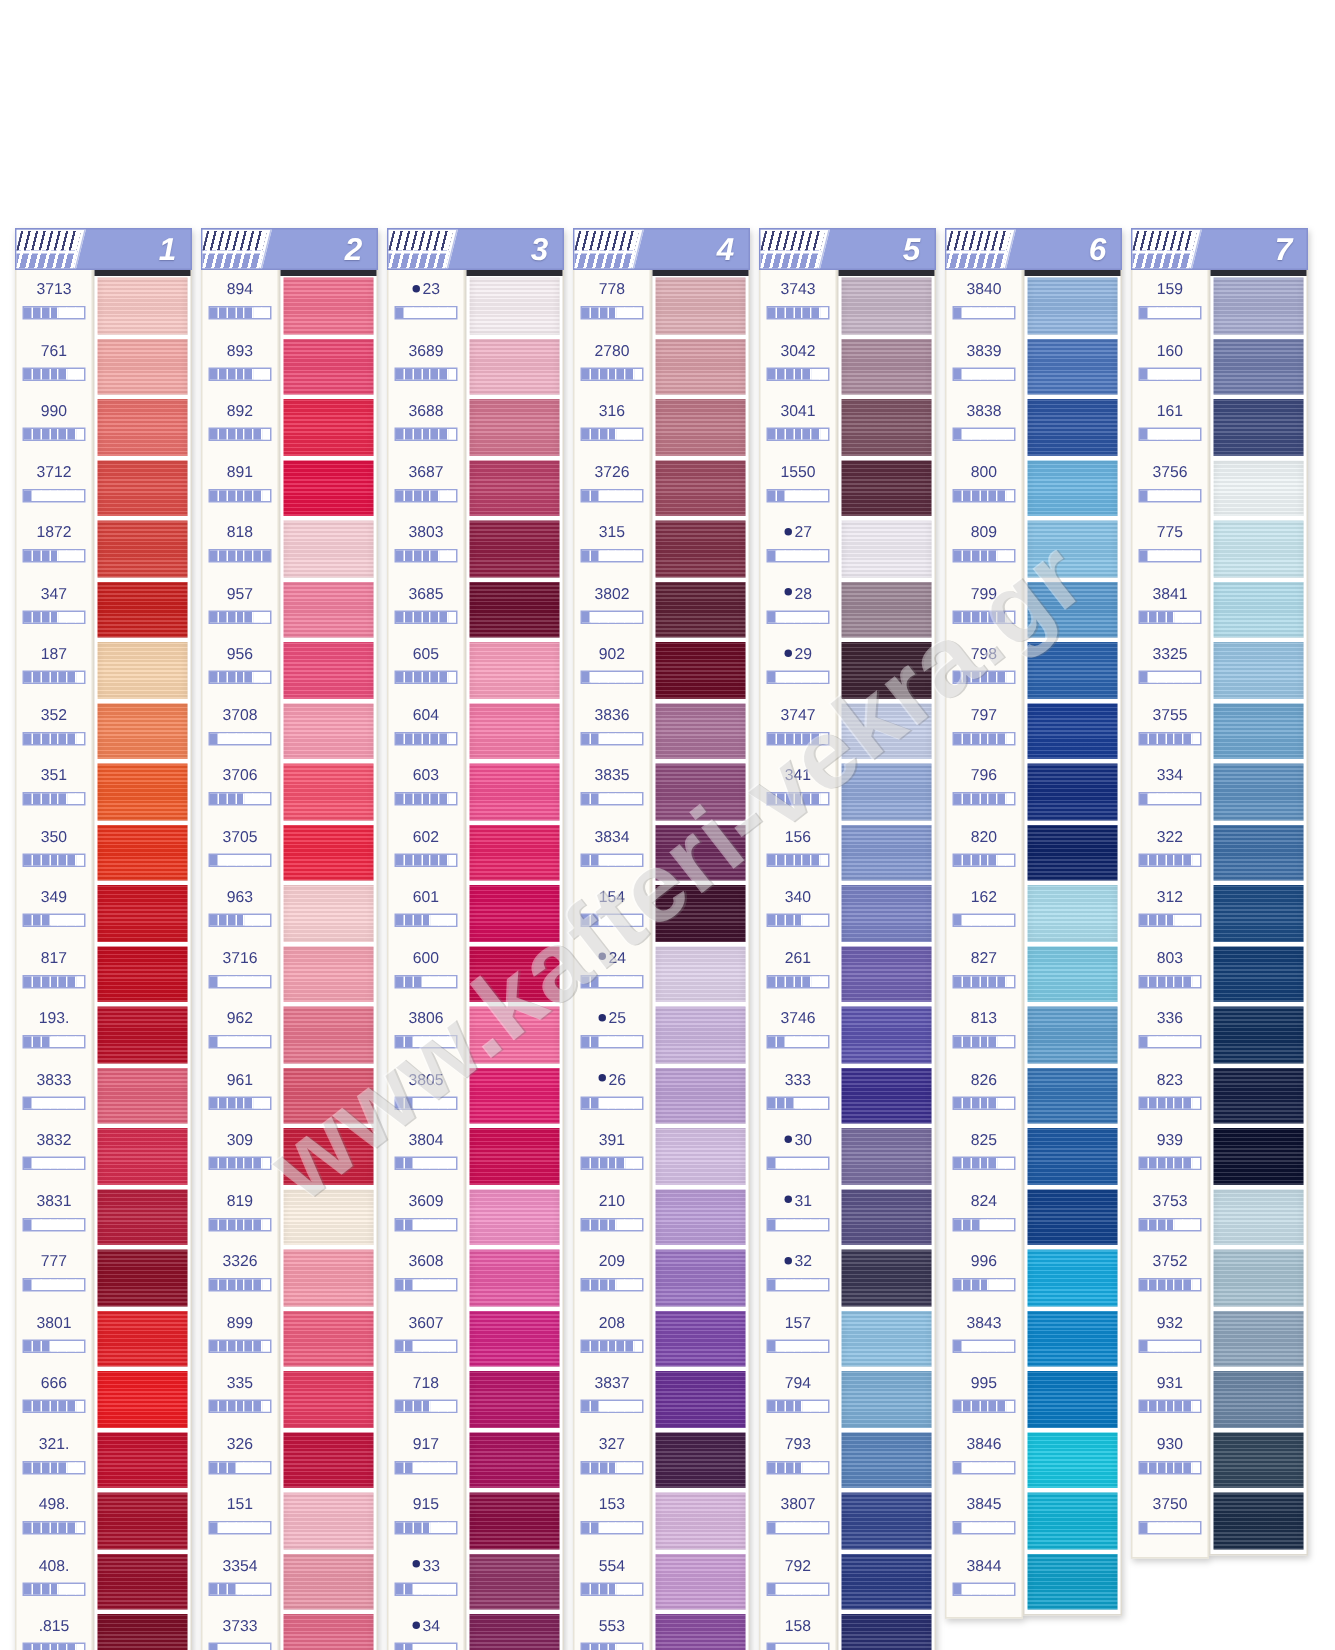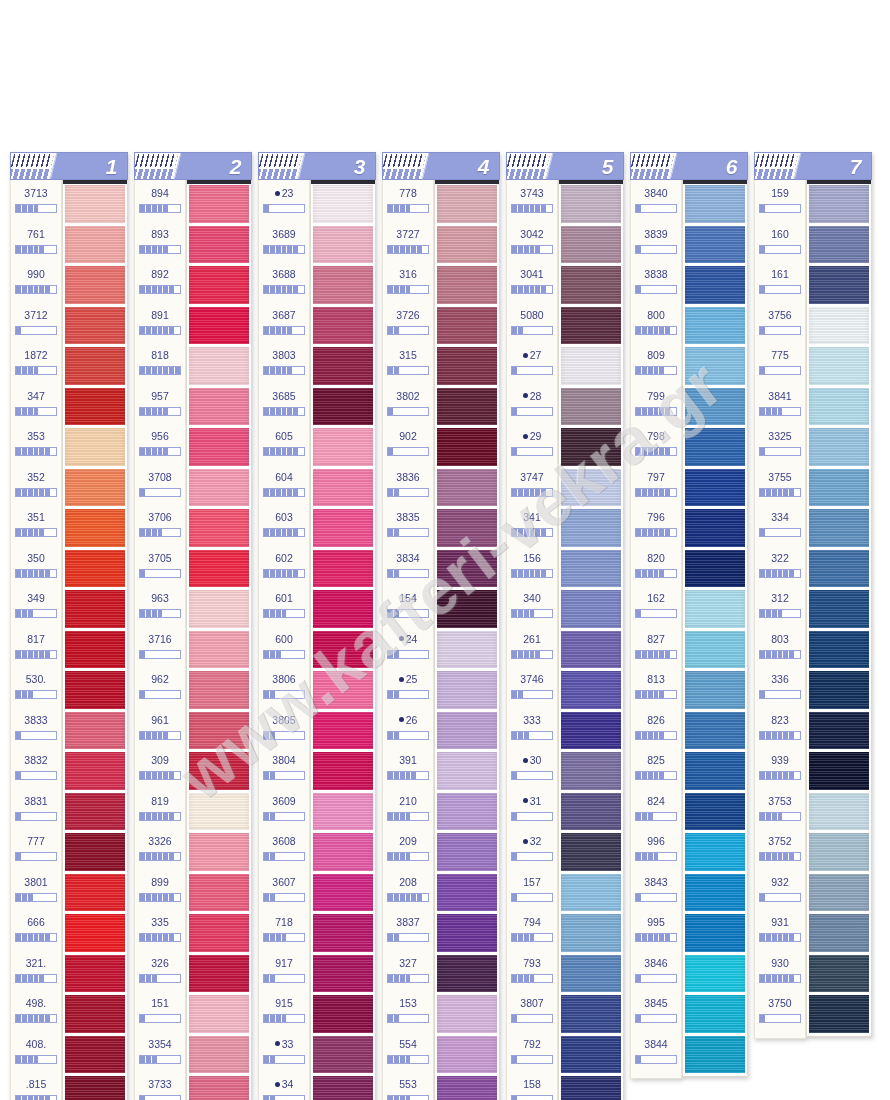--- a/index.html
+++ b/index.html
@@ -259,21 +259,21 @@
                 <i class="on"></i>
                 <i class="on"></i>
                 <i class="on"></i>
                 <i class="on"></i>
                 <i></i>
                 <i></i>
                 <i></i>
               </div>
             </div>
             <div class="lbl">
-              <div class="code">353</div>
+              <div class="code">187</div>
               <div class="bar">
                 <i class="on"></i>
                 <i class="on"></i>
                 <i class="on"></i>
                 <i class="on"></i>
                 <i class="on"></i>
                 <i class="on"></i>
                 <i></i>
               </div>
             </div>
@@ -331,21 +331,21 @@
                 <i class="on"></i>
                 <i class="on"></i>
                 <i class="on"></i>
                 <i class="on"></i>
                 <i class="on"></i>
                 <i class="on"></i>
                 <i></i>
               </div>
             </div>
             <div class="lbl">
-              <div class="code">530.</div>
+              <div class="code">193.</div>
               <div class="bar">
                 <i class="on"></i>
                 <i class="on"></i>
                 <i class="on"></i>
                 <i></i>
                 <i></i>
                 <i></i>
                 <i></i>
               </div>
             </div>
@@ -1141,21 +1141,21 @@
                 <i class="on"></i>
                 <i class="on"></i>
                 <i class="on"></i>
                 <i class="on"></i>
                 <i></i>
                 <i></i>
                 <i></i>
               </div>
             </div>
             <div class="lbl">
-              <div class="code">3727</div>
+              <div class="code">2780</div>
               <div class="bar">
                 <i class="on"></i>
                 <i class="on"></i>
                 <i class="on"></i>
                 <i class="on"></i>
                 <i class="on"></i>
                 <i class="on"></i>
                 <i></i>
               </div>
             </div>
@@ -1479,21 +1479,21 @@
                 <i class="on"></i>
                 <i class="on"></i>
                 <i class="on"></i>
                 <i class="on"></i>
                 <i class="on"></i>
                 <i class="on"></i>
                 <i></i>
               </div>
             </div>
             <div class="lbl">
-              <div class="code">5080</div>
+              <div class="code">1550</div>
               <div class="bar">
                 <i class="on"></i>
                 <i class="on"></i>
                 <i></i>
                 <i></i>
                 <i></i>
                 <i></i>
                 <i></i>
               </div>
             </div>

